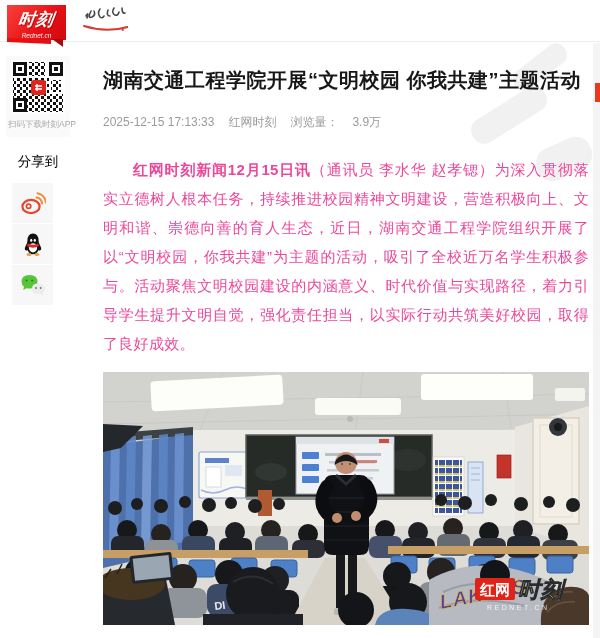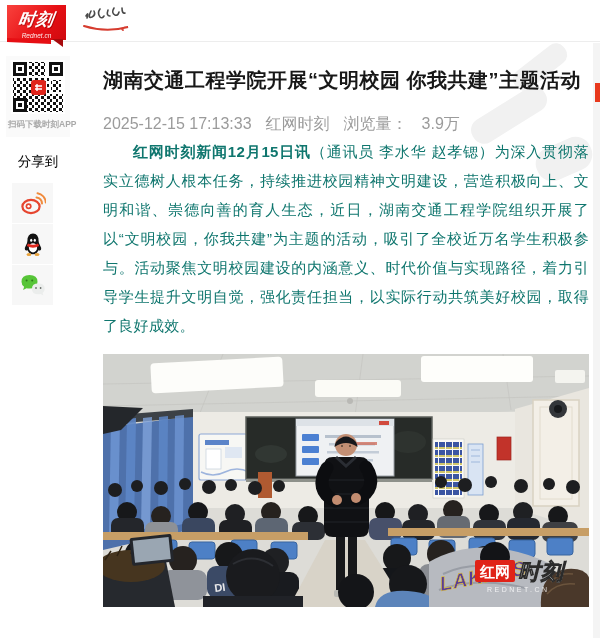--- a/index.html
+++ b/index.html
@@ -20,37 +20,37 @@
   .logo::before{ content:""; position:absolute; left:0; bottom:-3px; width:75%; height:4px;
     background:#e60f14; transform:skewY(2.5deg); }
   .logo-cn{ font-size:17px; font-weight:bold; font-style:italic; letter-spacing:1px;
     transform:skewX(-8deg); padding-top:3px; text-shadow:1px 1px 0 rgba(120,0,0,.4); }
   .logo-en{ font-size:6.5px; font-style:italic; opacity:.92; margin-top:1px; }
   .slogan{ position:absolute; left:80px; top:4px; }
   
   .sidebar{ position:absolute; left:6px; top:56px; width:64px; z-index:4; }
   .qr-panel{ background:#fafafa; padding:4px 2px 6px; }
   .qr-panel svg{ display:block; margin:0 auto; }
-  .qr-cap{ font-size:8.5px; color:#aaa; text-align:center; margin-top:5px; white-space:nowrap;font-weight:bold; }
+  .qr-cap{ font-size:8.5px; color:#aaa; text-align:center; margin-top:5px; white-space:nowrap; }
   .share-label{ margin-top:16px; font-size:13.5px; color:#000000; text-align:center; }
   .share-list{ margin-top:12px; width:41px; margin-left:6px; }
   .share-item{ width:41px; height:40px; background:#f7f7f7; display:flex;
     align-items:center; justify-content:center; margin-bottom:1px; cursor:pointer; }
   
   .main{ position:absolute; left:103px; top:56px; width:486px; z-index:2; }
   .wm{ position:absolute; background:#f1f1f1; z-index:0; }
   .wm1{ right:18px; top:0px; width:62px; height:22px; border-radius:10px; transform:rotate(-38deg); }
   .wm2{ right:38px; top:46px; width:84px; height:26px; border-radius:12px; transform:rotate(-32deg); }
   .wm3{ right:-4px; top:86px; width:58px; height:34px; border-radius:16px; transform:rotate(-24deg); }
   .article-title{ position:relative; z-index:1; margin-top:6px; font-size:20px;
     line-height:36px; color:#171717; font-weight:bold; letter-spacing:.5px; }
-  .meta{ position:relative; z-index:1; margin-top:16px; font-size:16px; color:#9b9b9b; }
+  .meta{ position:relative; z-index:1; margin-top:16px; font-size:12px; color:#9b9b9b; }
   .meta span{ margin-right:14px; }
-  .body-p{ position:relative; z-index:1; margin-top:2px; font-size:15px; line-height:29px;
-    color:#0f766e; text-align:justify; text-indent:2em; letter-spacing:.3px; }
+  .body-p{ position:relative; z-index:1; margin-top:24px; font-size:15px; line-height:29px;
+    color:#ec4899; text-align:justify; text-indent:2em; letter-spacing:.3px; }
   .body-p .lead{ font-weight:bold; }
   figure{ margin-top:14px; }
   figure svg{ display:block; }
   
   .right-strip{ position:absolute; right:0; top:43px; bottom:0; width:7px; background:#f4f4f4; z-index:6; }
   .float-tab{ position:absolute; right:0; top:83px; width:5px; height:19px; background:#e8391d; z-index:7; cursor:pointer; }
 </style>
 </head>
 <body>
 

